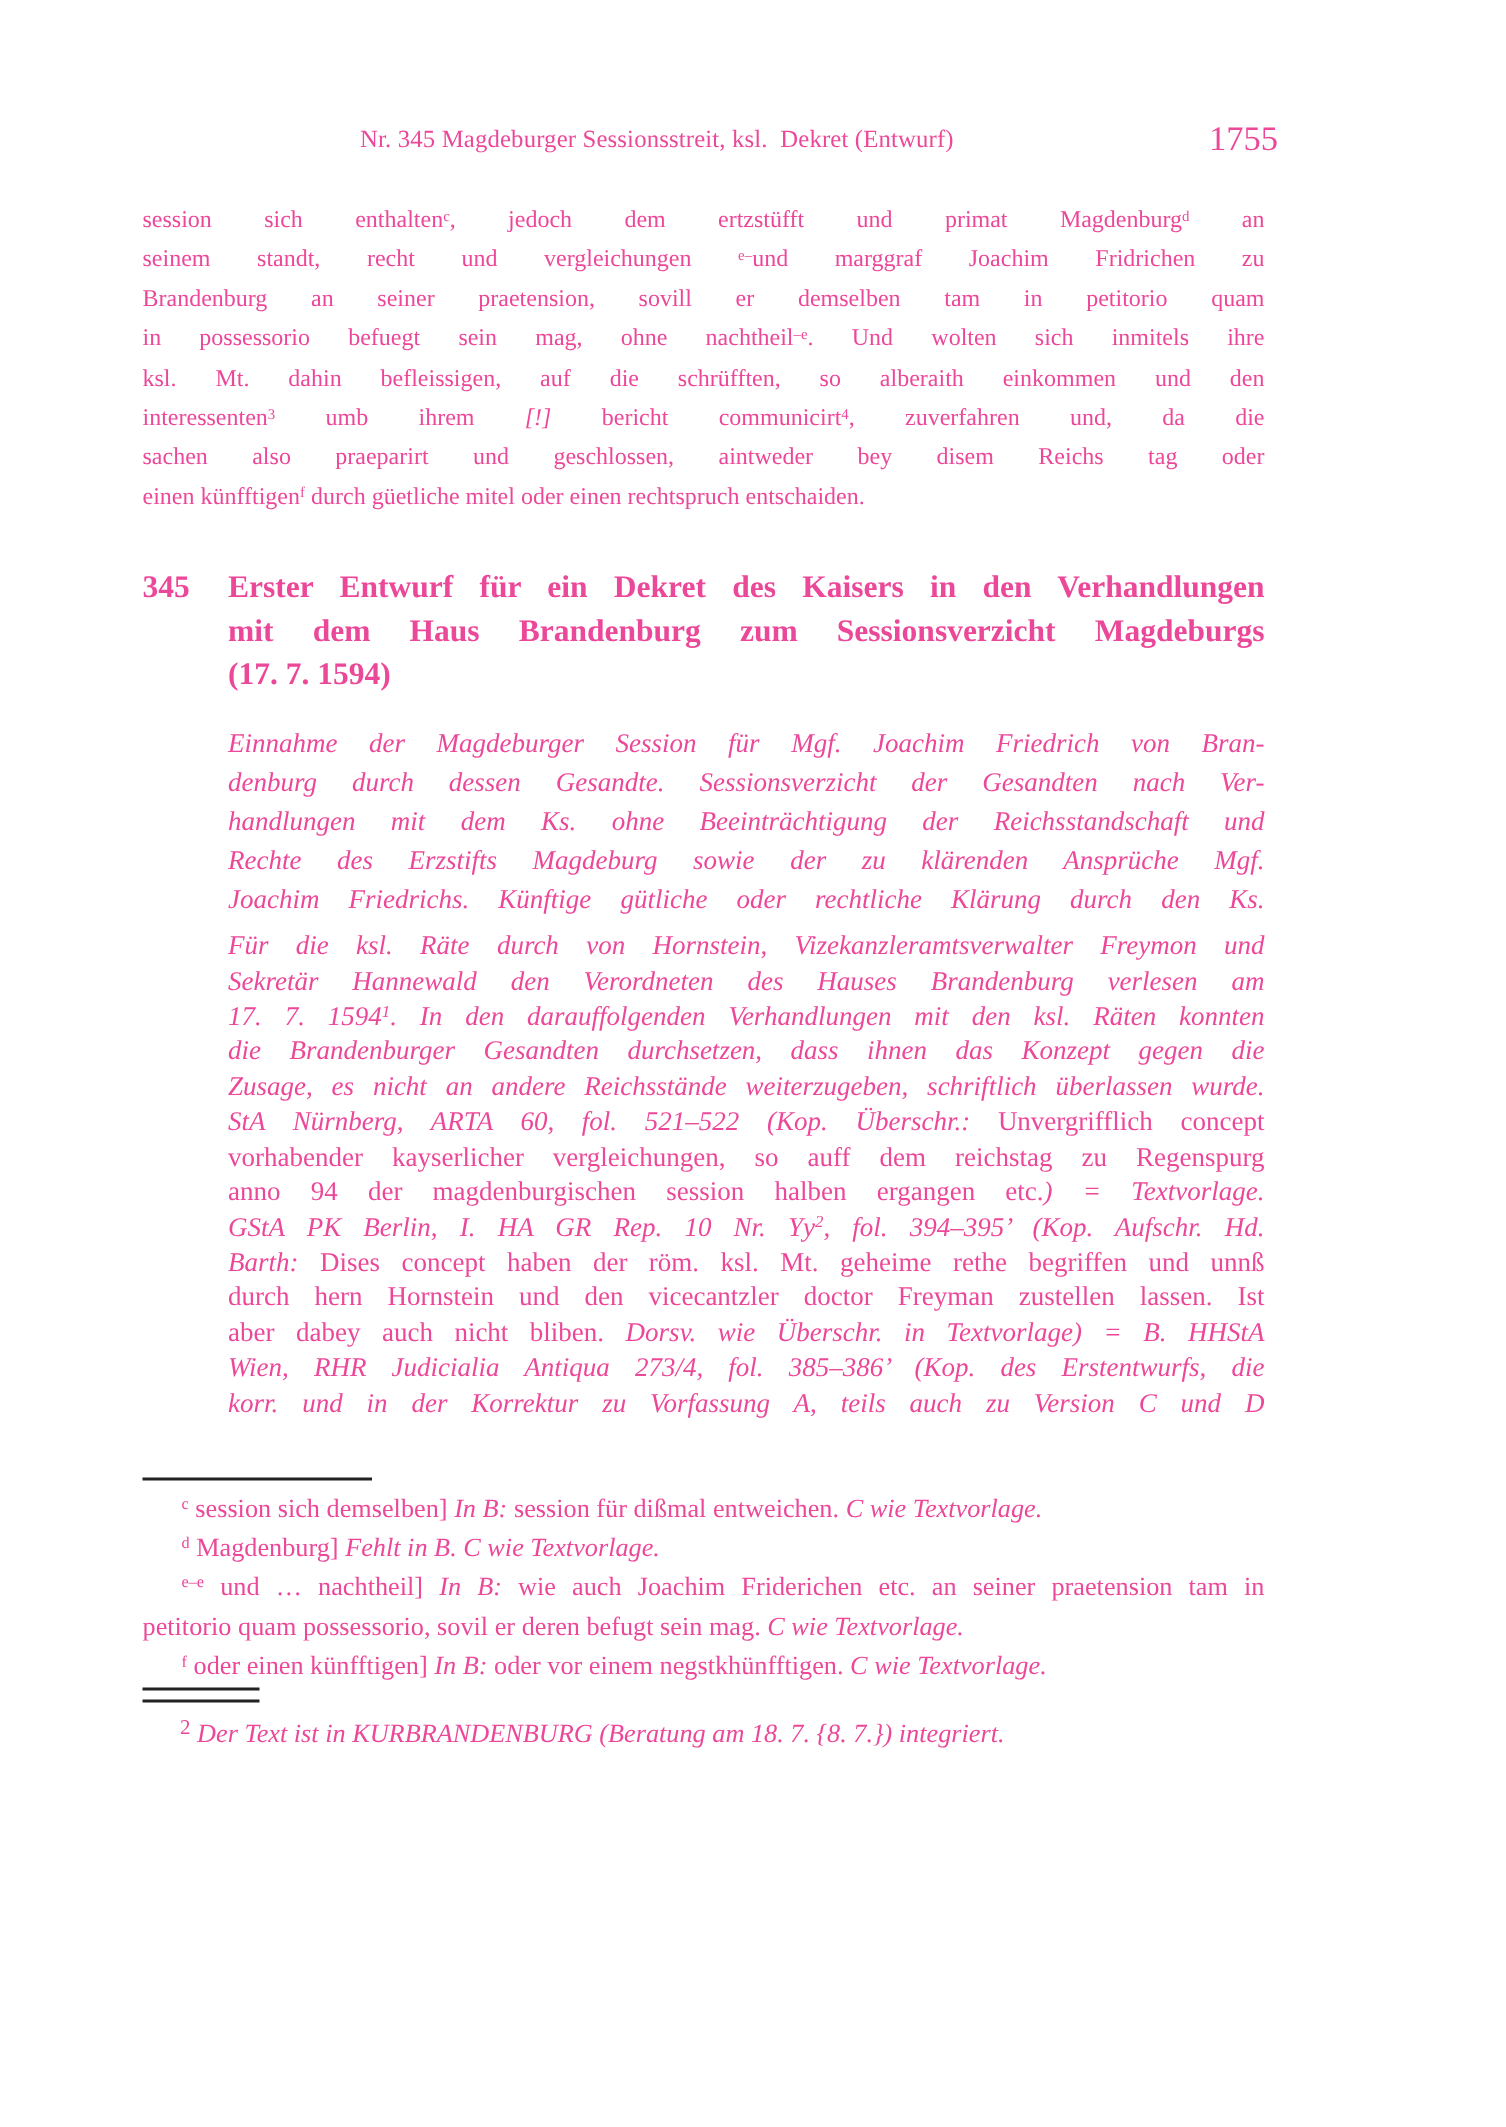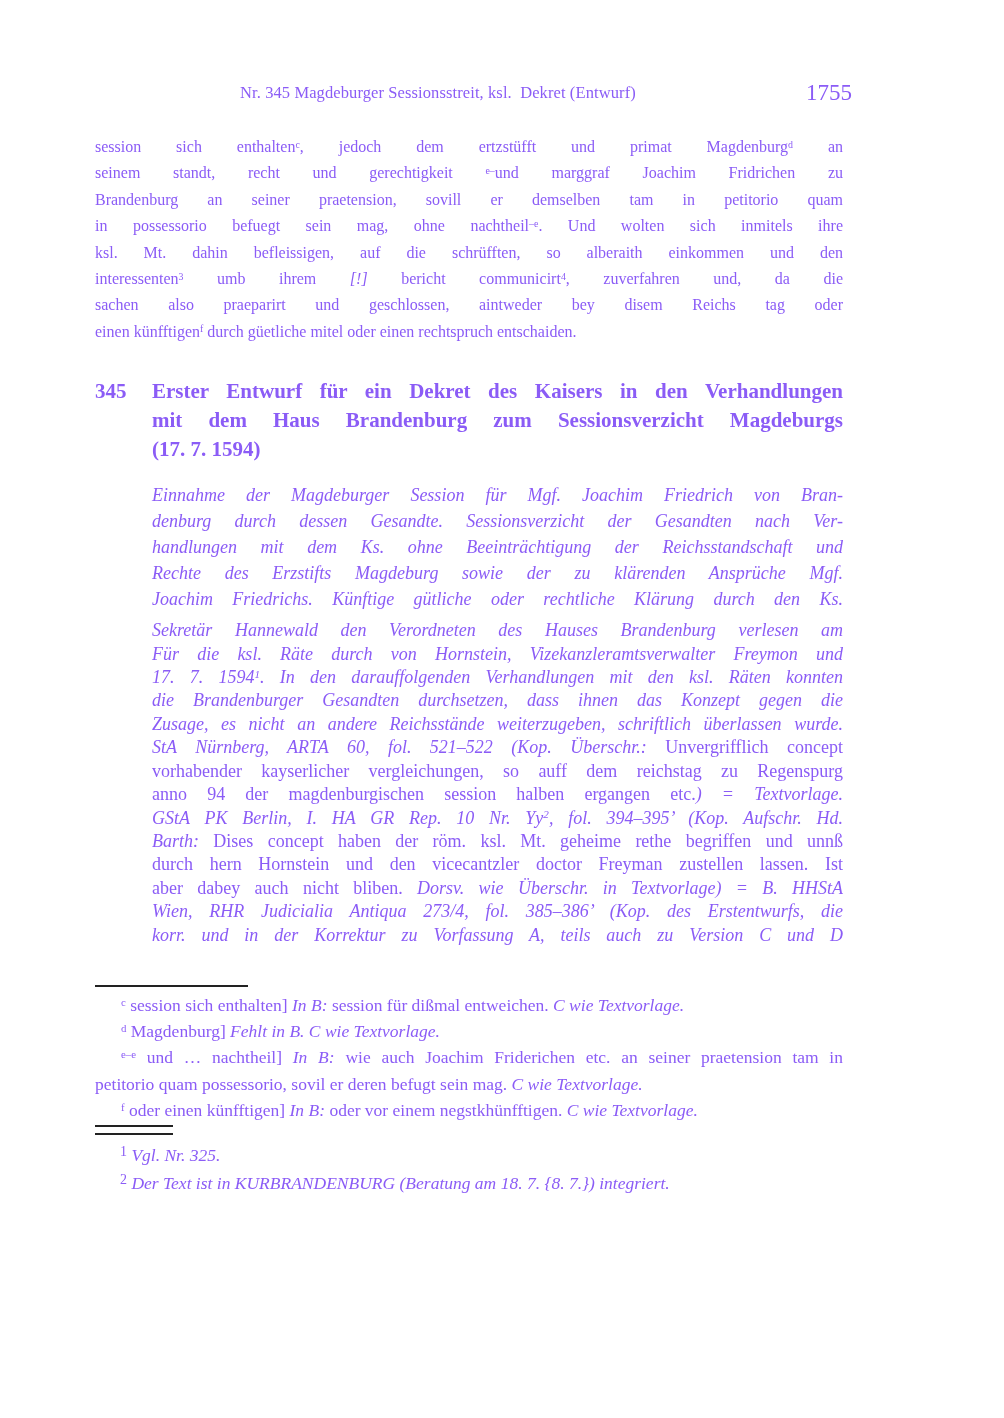--- a/index.html
+++ b/index.html
@@ -1,21 +1,21 @@
 <!DOCTYPE html>
 <html lang="de"><head>
 <meta charset="utf-8">
 <style>
   html,body { margin:0; padding:0; background:#ffffff; }
   .page {
     position:relative;
     width:1004px; height:1418px;
     box-sizing:border-box;
     background:#ffffff;
-    color:#8b5cf6;
+    color:#ec4899;
     font-family:"Liberation Serif", serif;
     padding:78px 161px 0 95px;
     overflow:hidden;
   }
   
   .running-head { position:relative; height:26px; }
   .rh-text { position:absolute; left:145px; bottom:1px; font-size:16.5px; letter-spacing:0.1px; white-space:nowrap; }
   .page-num { position:absolute; right:-9px; bottom:-2px; font-size:23px; }
 
   
@@ -50,21 +50,21 @@
 
 <div class="page">
 
   <div class="running-head">
     <span class="rh-text">Nr. 345 Magdeburger Sessionsstreit, ksl. Dekret (Entwurf)</span>
     <span class="page-num">1755</span>
   </div>
 
   <div class="body-par">
       <div class="tline fill"><span>session sich enthalten</span><span class="sup">c</span><span>, jedoch dem ertzstüfft und primat Magdenburg</span><span class="sup">d</span><span> an</span></div>
-      <div class="tline fill"><span>seinem standt, recht und gerechtigkeit </span><span class="sup">e–</span><span>und marggraf Joachim Fridrichen zu</span></div>
+      <div class="tline fill"><span>seinem standt, recht und vergleichungen </span><span class="sup">e–</span><span>und marggraf Joachim Fridrichen zu</span></div>
       <div class="tline fill"><span>Brandenburg an seiner praetension, sovill er demselben tam in petitorio quam</span></div>
       <div class="tline fill"><span>in possessorio befuegt sein mag, ohne nachtheil</span><span class="sup">–e</span><span>. Und wolten sich inmitels ihre</span></div>
       <div class="tline fill"><span>ksl. Mt. dahin befleissigen, auf die schrüfften, so alberaith einkommen und den</span></div>
       <div class="tline fill"><span>interessenten</span><span class="sup">3</span><span> umb ihrem </span><span class="i">[!]</span><span> bericht communicirt</span><span class="sup">4</span><span>, zuverfahren und, da die</span></div>
       <div class="tline fill"><span>sachen also praeparirt und geschlossen, aintweder bey disem Reichs tag oder</span></div>
       <div class="tline"><span>einen künfftigen</span><span class="sup">f</span><span> durch güetliche mitel oder einen rechtspruch entschaiden.</span></div>
     </div>
 
   <div class="doc-heading">
     <span class="doc-num">345</span>
@@ -77,60 +77,57 @@
 
   <div class="summary">
       <div class="tline fill"><span class="i">Einnahme der Magdeburger Session für Mgf. Joachim Friedrich von Bran-</span></div>
       <div class="tline fill"><span class="i">denburg durch dessen Gesandte. Sessionsverzicht der Gesandten nach Ver-</span></div>
       <div class="tline fill"><span class="i">handlungen mit dem Ks. ohne Beeinträchtigung der Reichsstandschaft und</span></div>
       <div class="tline fill"><span class="i">Rechte des Erzstifts Magdeburg sowie der zu klärenden Ansprüche Mgf.</span></div>
       <div class="tline fill"><span class="i">Joachim Friedrichs. Künftige gütliche oder rechtliche Klärung durch den Ks.</span></div>
     </div>
 
   <div class="provenance">
+      <div class="tline fill"><span class="i">Für die ksl. Räte durch von Hornstein, Vizekanzleramtsverwalter Freymon und</span></div>
       <div class="tline fill"><span class="i">Sekretär Hannewald den Verordneten des Hauses Brandenburg verlesen am</span></div>
-      <div class="tline fill"><span class="i">Für die ksl. Räte durch von Hornstein, Vizekanzleramtsverwalter Freymon und</span></div>
       <div class="tline fill"><span class="i">17. 7. 1594</span><span class="i sup">1</span><span class="i">. In den darauffolgenden Verhandlungen mit den ksl. Räten konnten</span></div>
       <div class="tline fill"><span class="i">die Brandenburger Gesandten durchsetzen, dass ihnen das Konzept gegen die</span></div>
       <div class="tline fill"><span class="i">Zusage, es nicht an andere Reichsstände weiterzugeben, schriftlich überlassen wurde.</span></div>
       <div class="tline fill"><span class="i">StA Nürnberg, ARTA 60, fol. 521–522 (Kop. Überschr.: </span><span>Unvergrifflich concept</span></div>
       <div class="tline fill"><span>vorhabender kayserlicher vergleichungen, so auff dem reichstag zu Regenspurg</span></div>
       <div class="tline fill"><span>anno 94 der magdenburgischen session halben ergangen etc.</span><span class="i">) = Textvorlage.</span></div>
       <div class="tline fill"><span class="i">GStA PK Berlin, I. HA GR Rep. 10 Nr. Yy</span><span class="i sup">2</span><span class="i">, fol. 394–395’ (Kop. Aufschr. Hd.</span></div>
       <div class="tline fill"><span class="i">Barth: </span><span>Dises concept haben der röm. ksl. Mt. geheime rethe begriffen und unnß</span></div>
       <div class="tline fill"><span>durch hern Hornstein und den vicecantzler doctor Freyman zustellen lassen. Ist</span></div>
       <div class="tline fill"><span>aber dabey auch nicht bliben. </span><span class="i">Dorsv. wie Überschr. in Textvorlage) = B. HHStA</span></div>
       <div class="tline fill"><span class="i">Wien, RHR Judicialia Antiqua 273/4, fol. 385–386’ (Kop. des Erstentwurfs, die</span></div>
       <div class="tline fill"><span class="i">korr. und in der Korrektur zu Vorfassung A, teils auch zu Version C und D</span></div>
     </div>
 
   <div class="fn-rule rule-letters"></div>
   <div class="fn-block fn-letters">
     <div class="fnp">
-        <div class="tline"><span class="sup">c</span><span> session sich enthalten] </span><span class="i">In B: </span><span>session für dißmal entweichen. </span><span class="i">C wie Textvorlage.</span></div>
+        <div class="tline"><span class="sup">c</span><span> session sich demselben] </span><span class="i">In B: </span><span>session für dißmal entweichen. </span><span class="i">C wie Textvorlage.</span></div>
       </div>
     <div class="fnp">
         <div class="tline"><span class="sup">d</span><span> Magdenburg] </span><span class="i">Fehlt in B. C wie Textvorlage.</span></div>
       </div>
     <div class="fnp">
         <div class="tline fill"><span class="sup">e–e</span><span> und … nachtheil] </span><span class="i">In B: </span><span>wie auch Joachim Friderichen etc. an seiner praetension tam in</span></div>
         <div class="tline"><span>petitorio quam possessorio, sovil er deren befugt sein mag. </span><span class="i">C wie Textvorlage.</span></div>
       </div>
     <div class="fnp">
         <div class="tline"><span class="sup">f</span><span> oder einen künfftigen] </span><span class="i">In B: </span><span>oder vor einem negstkhünfftigen. </span><span class="i">C wie Textvorlage.</span></div>
       </div>
   </div>
 
   <div class="fn-rule rule-numeric rule-34"></div>
   <div class="fn-block fn-nums">
   </div>
 
   <div class="fn-rule rule-numeric rule-12"></div>
   <div class="fn-block fn-nums">
     <div class="fnp">
-        <div class="tline"><span class="sup">1</span><span> </span><span class="i">Vgl. Nr. 325.</span></div>
-      </div>
-    <div class="fnp">
         <div class="tline"><span class="sup">2</span><span> </span><span class="i">Der Text ist in KURBRANDENBURG (Beratung am 18. 7. {8. 7.}) integriert.</span></div>
       </div>
   </div>
 
 </div>
 
 </body></html>

